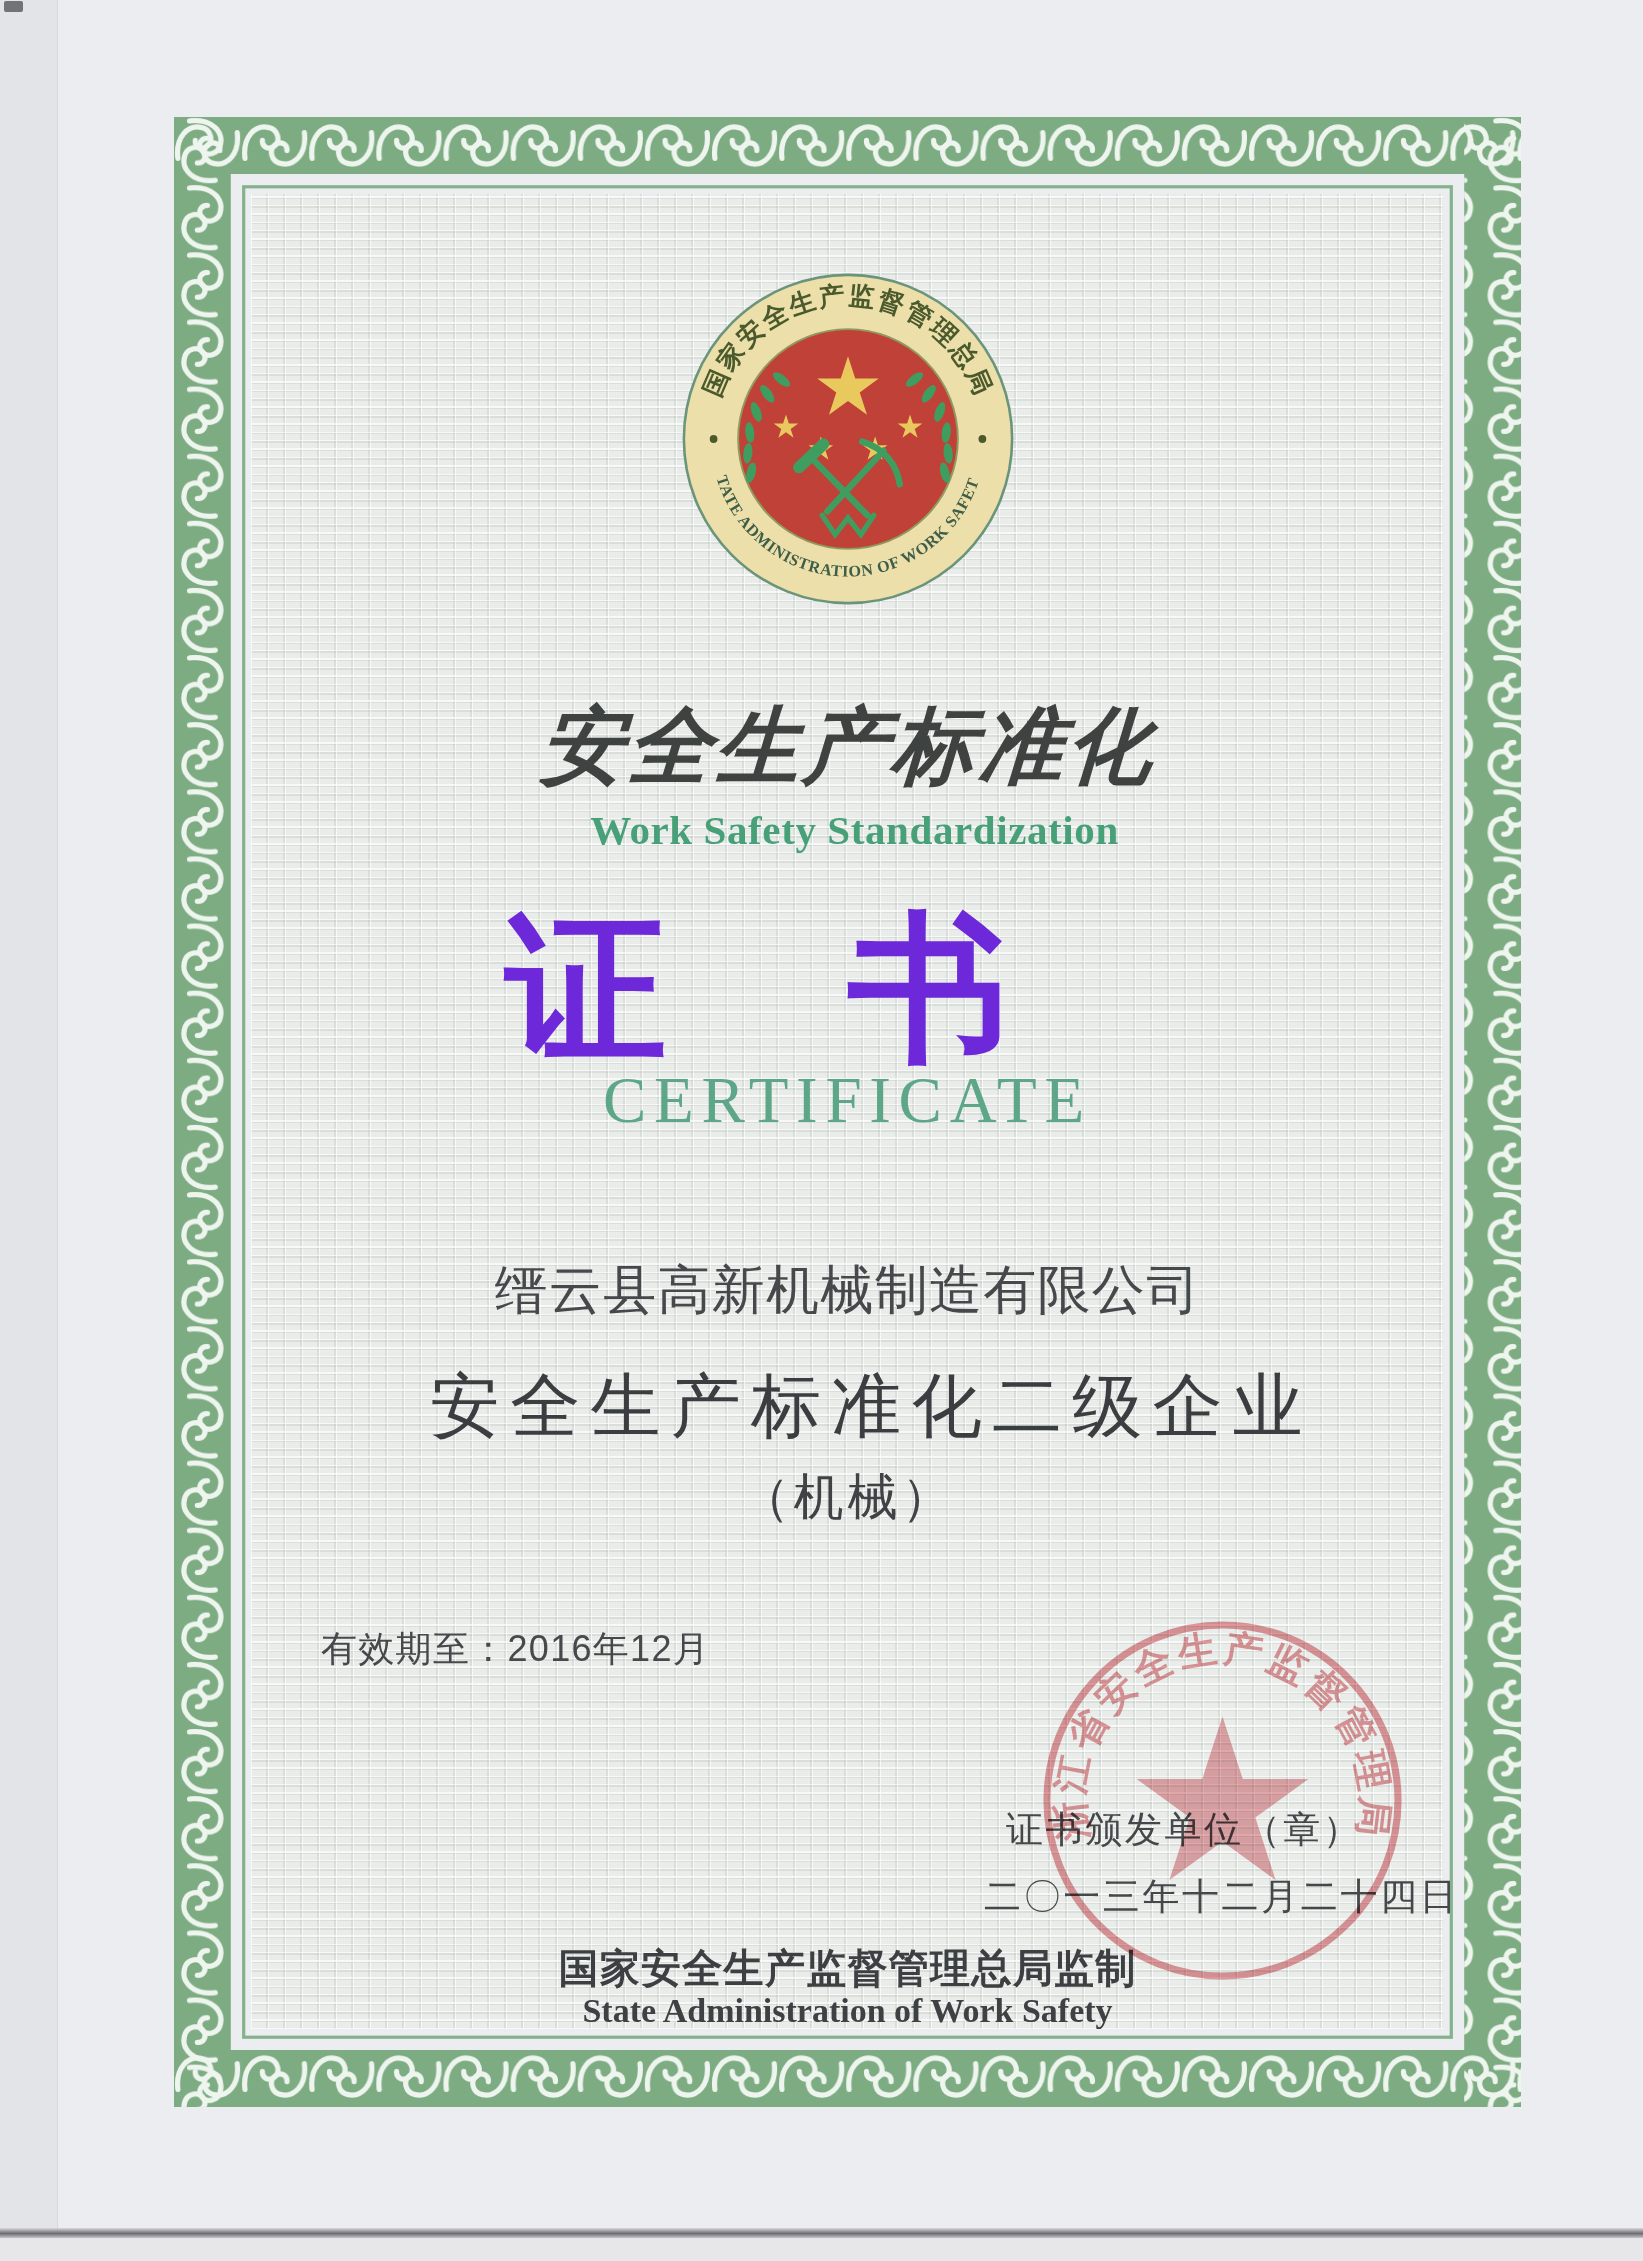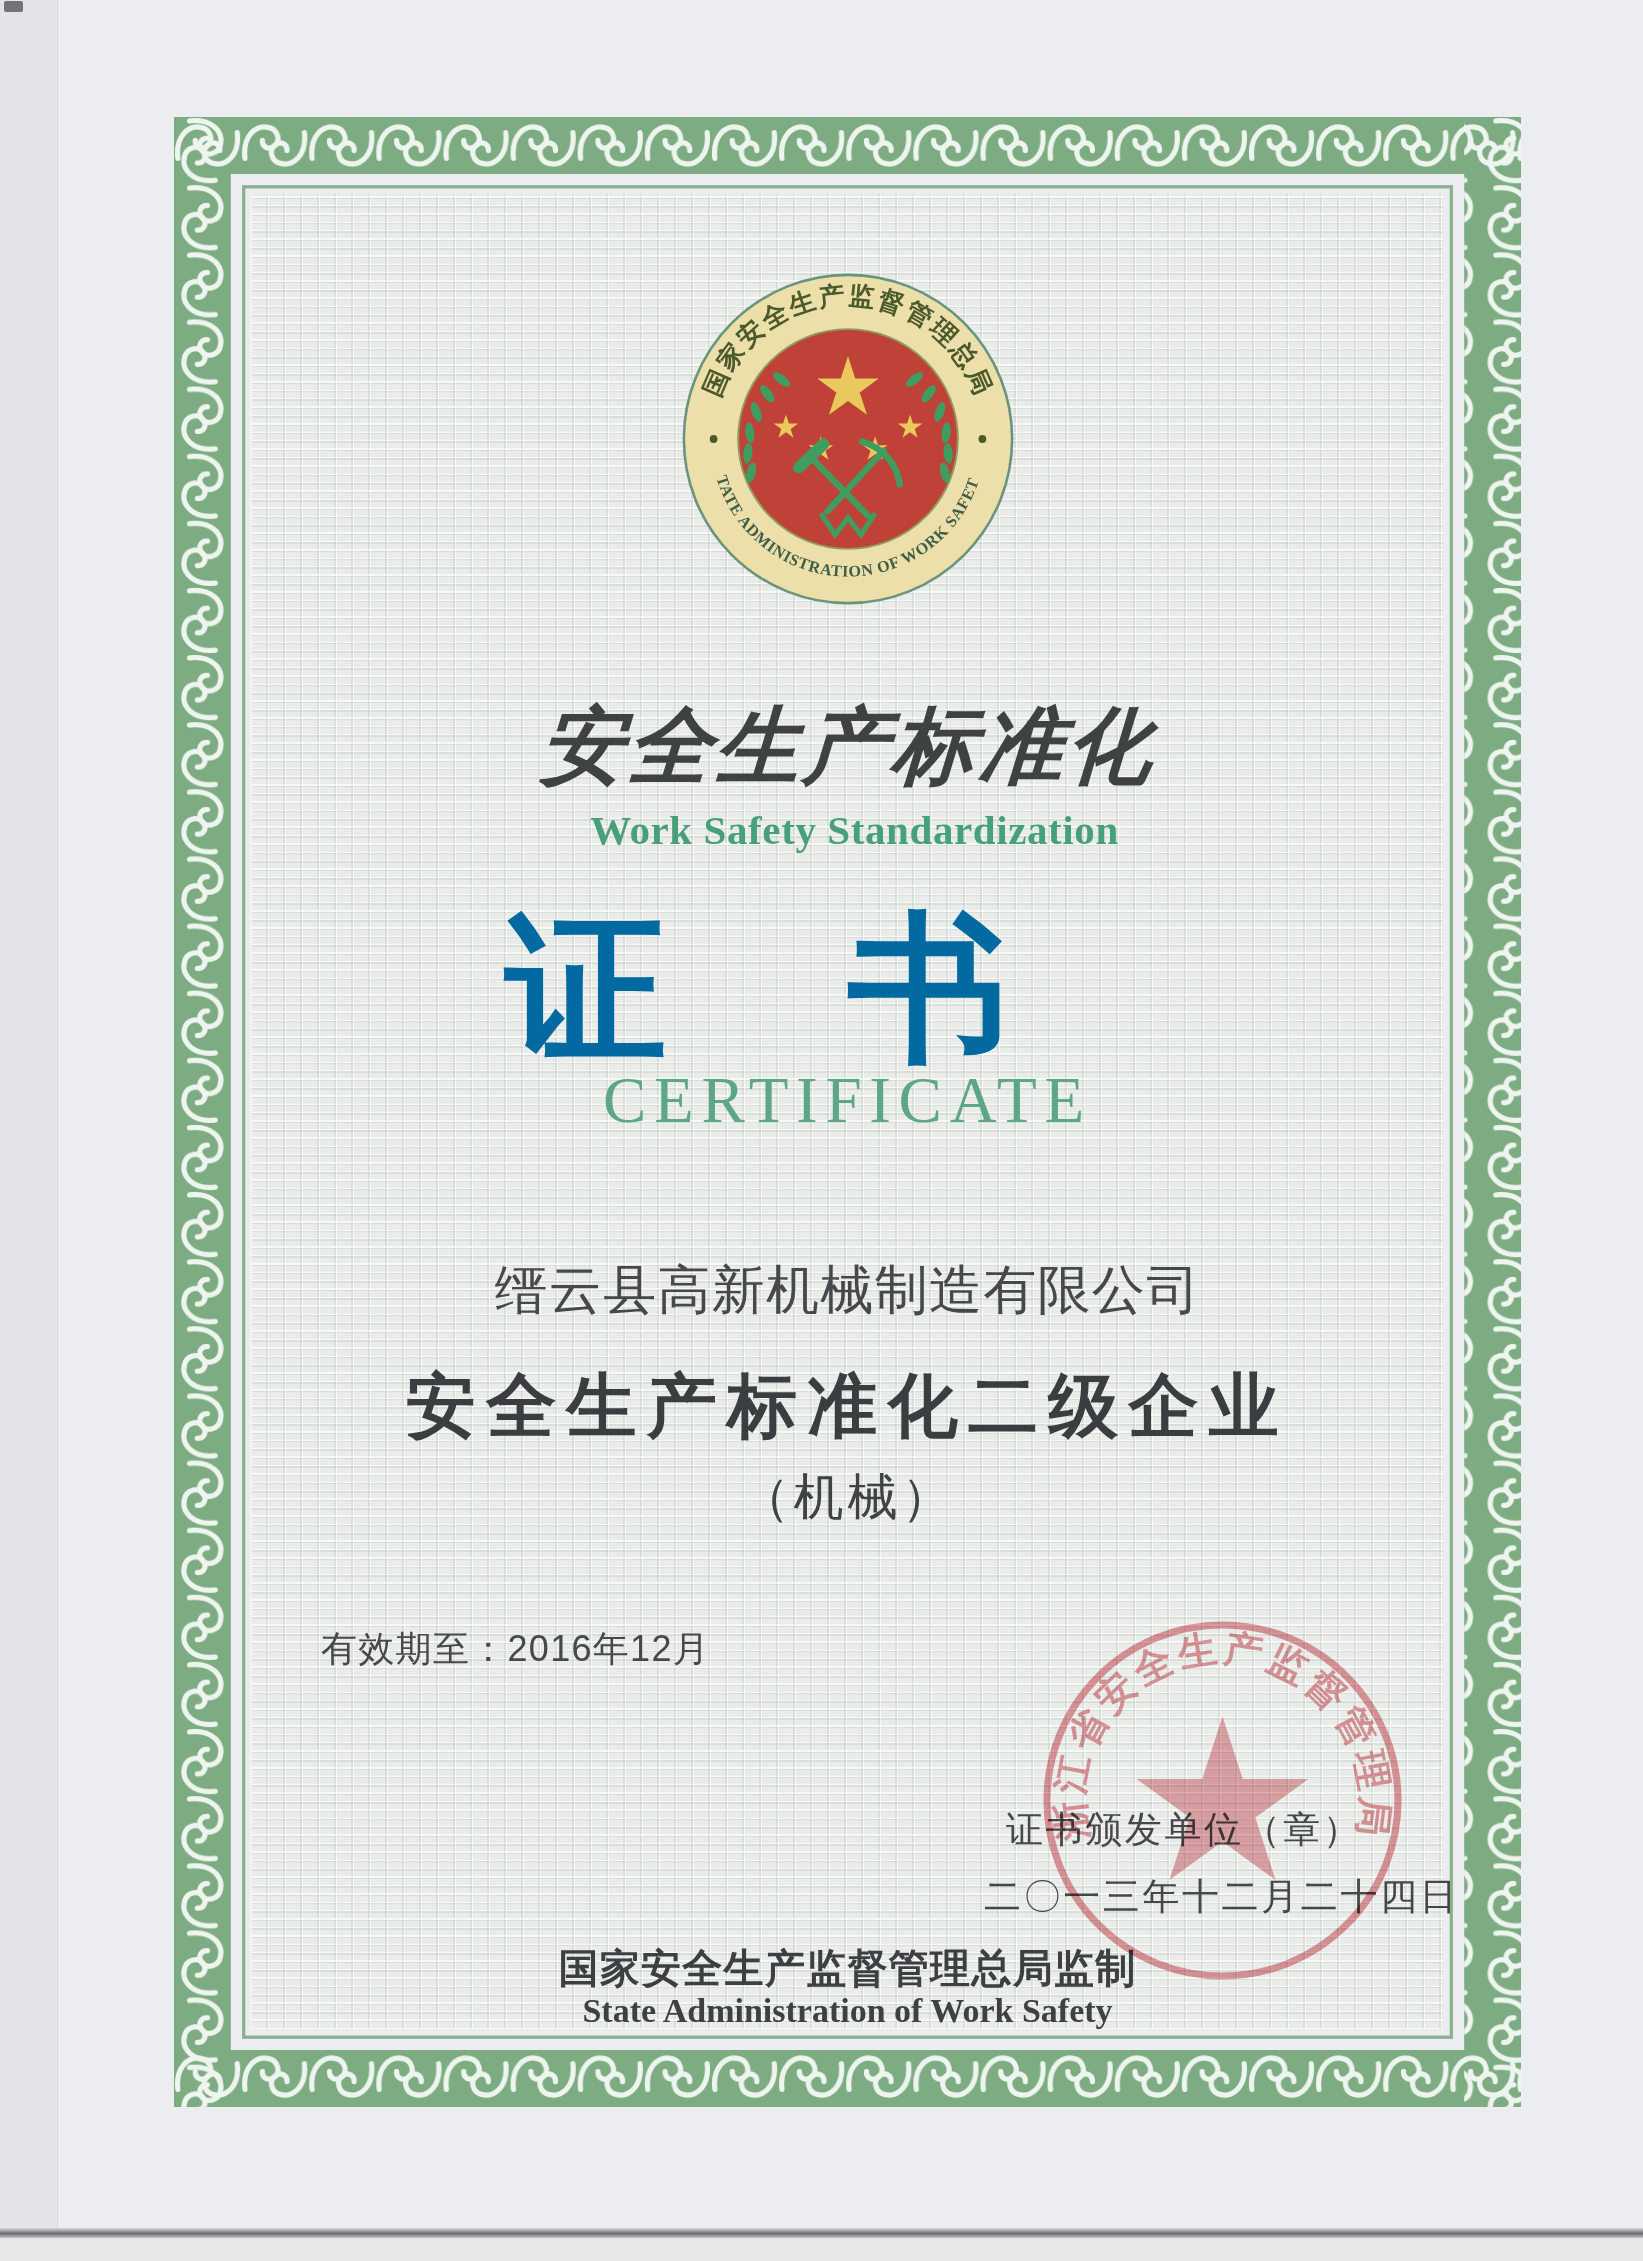--- a/index.html
+++ b/index.html
@@ -33,27 +33,27 @@
   .abs{position:absolute;left:0;width:1347px;text-align:center;white-space:nowrap;}
 
   .emblem{position:absolute;left:50%;margin-left:-168px;top:154px;}
 
   .title-cn{top:573px;font-family:"DejaVu Serif",serif;font-weight:700;font-style:italic;
     font-size:84px;letter-spacing:3.9px;color:#3e4341;transform:skewX(-3deg);}
   .title-en{top:689px;font-family:"Liberation Serif",serif;font-weight:700;
     font-size:41px;letter-spacing:0.6px;color:#47a078;padding-left:7px;}
 
   .cert-cn{top:765px;font-family:"DejaVu Serif",serif;font-weight:700;
-    font-size:161px;letter-spacing:181px;color:#0369a1;box-sizing:border-box;}
+    font-size:161px;letter-spacing:181px;color:#6d28d9;box-sizing:border-box;}
   .cert-en{top:946px;font-family:"Liberation Serif",serif;font-weight:400;
     font-size:65px;letter-spacing:7.7px;color:#5da687;}
 
   .cert-no{top:1071px;font-size:36px;letter-spacing:1.3px;color:#53575a;}
   .company{top:1138px;font-size:53px;letter-spacing:1.3px;color:#46494c;}
-  .award{top:1243px;font-size:70px;font-weight:700;letter-spacing:10.3px;color:#3a3e40;}
+  .award{top:1243px;font-size:70px;font-weight:400;letter-spacing:10.3px;color:#3a3e40;padding-left:24px;}
   .category{top:1347px;font-size:50px;letter-spacing:3.9px;color:#3f4345;}
 
   .validity{position:absolute;left:147px;top:1496px;font-size:36px;letter-spacing:1.3px;color:#46494b;white-space:nowrap;margin-top:12px;}
   .issuer{position:absolute;left:832px;top:1688px;font-size:37px;letter-spacing:2.6px;color:#45484a;white-space:nowrap;}
   .issue-date{position:absolute;left:810px;top:1755px;font-size:37px;letter-spacing:2.6px;color:#45484a;white-space:nowrap;text-align:right;}
 
   .footer-cn{top:1824px;font-size:40px;font-weight:700;letter-spacing:1.3px;color:#3c4042;text-align:center;}
   .footer-en{top:1875px;font-family:"Liberation Serif",serif;font-weight:700;font-size:34px;color:#3d4143;}
 
   .stamp{position:absolute;left:842px;top:1477px;mix-blend-mode:multiply;opacity:.85;}

